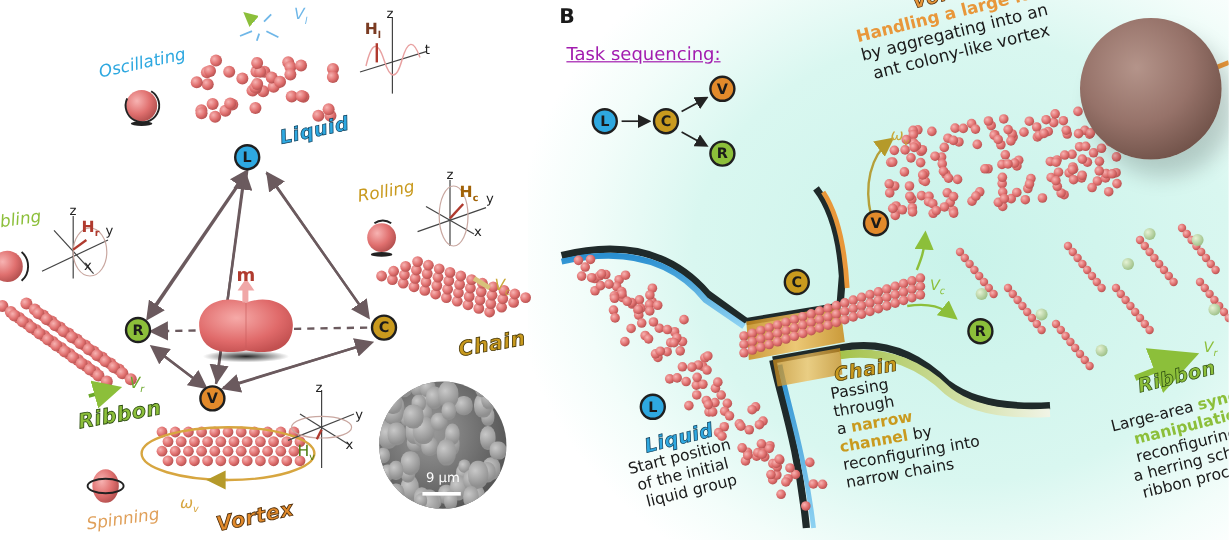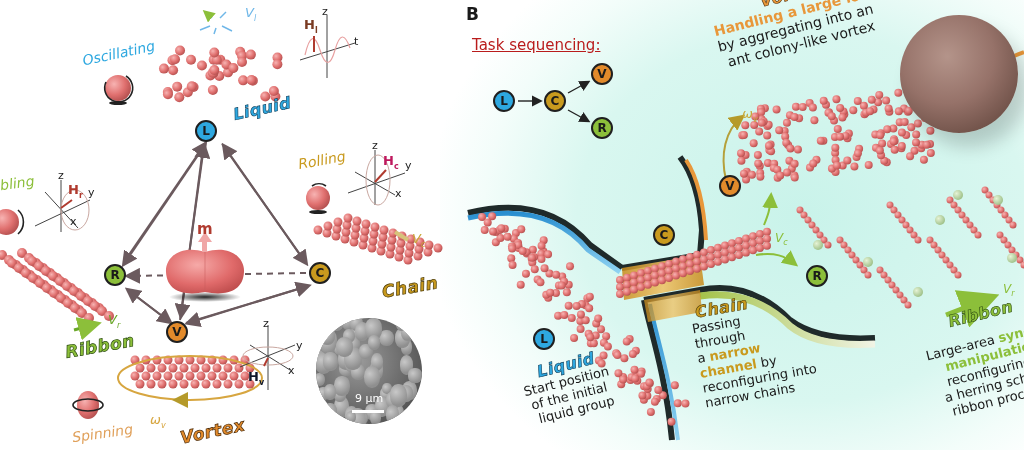--- a/index.html
+++ b/index.html
@@ -918,40 +918,40 @@
   <div class="txt" style="left:58px;top:170px;font-size:11px;color:#222;">z</div>
   <div class="txt" style="left:68px;top:183px;font-size:13px;font-weight:bold;color:#b03a2e;"><span>H</span><sub style="font-size:8px">r</sub></div>
   <div class="txt" style="left:88px;top:187px;font-size:11px;color:#222;">y</div>
   <div class="txt" style="left:70px;top:216px;font-size:11px;color:#222;">x</div>
   <div class="node" style="left:104px;top:264px;background:#8cbf3a;">R</div>
   <div class="txt label-ital" style="left:108px;top:313px;font-size:13px;color:#6aa82a;"><span>V</span><sub style="font-size:8px">r</sub></div>
   <div class="txt mode-title" style="left:65px;top:337px;font-size:17px;color:#8cbf3a;transform:rotate(-10deg);-webkit-text-stroke:0.7px #2a4a10;">Ribbon</div>
 
   <div class="txt label-ital" style="left:298px;top:152px;font-size:14px;color:#c99a1e;transform:rotate(-10deg);">Rolling</div>
   <div class="txt" style="left:372px;top:140px;font-size:11px;color:#222;">z</div>
-  <div class="txt" style="left:383px;top:154px;font-size:13px;font-weight:bold;color:#be185d;"><span>H</span><sub style="font-size:8px">c</sub></div>
+  <div class="txt" style="left:383px;top:154px;font-size:13px;font-weight:bold;color:#a16207;"><span>H</span><sub style="font-size:8px">c</sub></div>
   <div class="txt" style="left:405px;top:160px;font-size:11px;color:#222;">y</div>
   <div class="txt" style="left:395px;top:188px;font-size:11px;color:#222;">x</div>
   <div class="node" style="left:309px;top:262px;background:#c99a1e;">C</div>
   <div class="txt label-ital" style="left:412px;top:232px;font-size:13px;color:#c9a93a;"><span>V</span><sub style="font-size:8px">c</sub></div>
   <div class="txt mode-title" style="left:382px;top:278px;font-size:17px;color:#c99a1e;transform:rotate(-10deg);-webkit-text-stroke:0.7px #4a3a08;">Chain</div>
 
   <div class="node" style="left:166px;top:321px;background:#e28a2b;">V</div>
   <div class="txt" style="left:263px;top:318px;font-size:11px;color:#222;">z</div>
   <div class="txt" style="left:296px;top:340px;font-size:11px;color:#222;">y</div>
   <div class="txt" style="left:288px;top:365px;font-size:11px;color:#222;">x</div>
-  <div class="txt" style="left:248px;top:370px;font-size:13px;font-weight:bold;color:#0f172a;"><span>H</span><sub style="font-size:8px">v</sub></div>
+  <div class="txt" style="left:248px;top:370px;font-size:13px;font-weight:normal;color:#4d7c0f;"><span>H</span><sub style="font-size:8px">v</sub></div>
   <div class="txt label-ital" style="left:72px;top:425px;font-size:14px;color:#e0a05a;transform:rotate(-8deg);">Spinning</div>
   <div class="txt label-ital" style="left:150px;top:413px;font-size:13px;color:#d7a640;"><span>ω</span><sub style="font-size:8px">v</sub></div>
   <div class="txt mode-title" style="left:180px;top:422px;font-size:17px;color:#e28a2b;transform:rotate(-12deg);-webkit-text-stroke:0.7px #4a2a08;">Vortex</div>
 
   <div class="txt" style="left:197px;top:221px;font-size:15px;font-weight:bold;color:#b03a2e;">m</div>
 
   <div class="txt" style="left:466px;top:5px;font-size:17px;font-weight:bold;color:#1a1a1a;">B</div>
-  <div class="txt underline" style="left:472px;top:37px;font-size:15px;color:#b91c1c;">Task sequencing:</div>
+  <div class="txt underline" style="left:472px;top:37px;font-size:15px;color:#a21caf;">Task sequencing:</div>
 
   <div class="node" style="left:493px;top:90px;background:#2ea8e0;">L</div>
   <div class="node" style="left:544px;top:90px;background:#c99a1e;">C</div>
   <div class="node" style="left:591px;top:63px;background:#e28a2b;">V</div>
   <div class="node" style="left:591px;top:117px;background:#8cbf3a;">R</div>
 
   <div style="position:absolute;left:700px;top:8px;transform:rotate(-14deg);transform-origin:left top;">
     <div class="txt mode-title" style="position:relative;left:60px;top:0;font-size:16px;color:#e8973a;-webkit-text-stroke:0.6px #4a2a08;">Vortex</div>
     <div class="txt" style="position:relative;left:8px;font-size:14px;font-weight:bold;color:#e8973a;">Handling a large load</div>
     <div class="txt" style="position:relative;left:8px;font-size:14px;color:#1a1a1a;">by aggregating into an</div>

